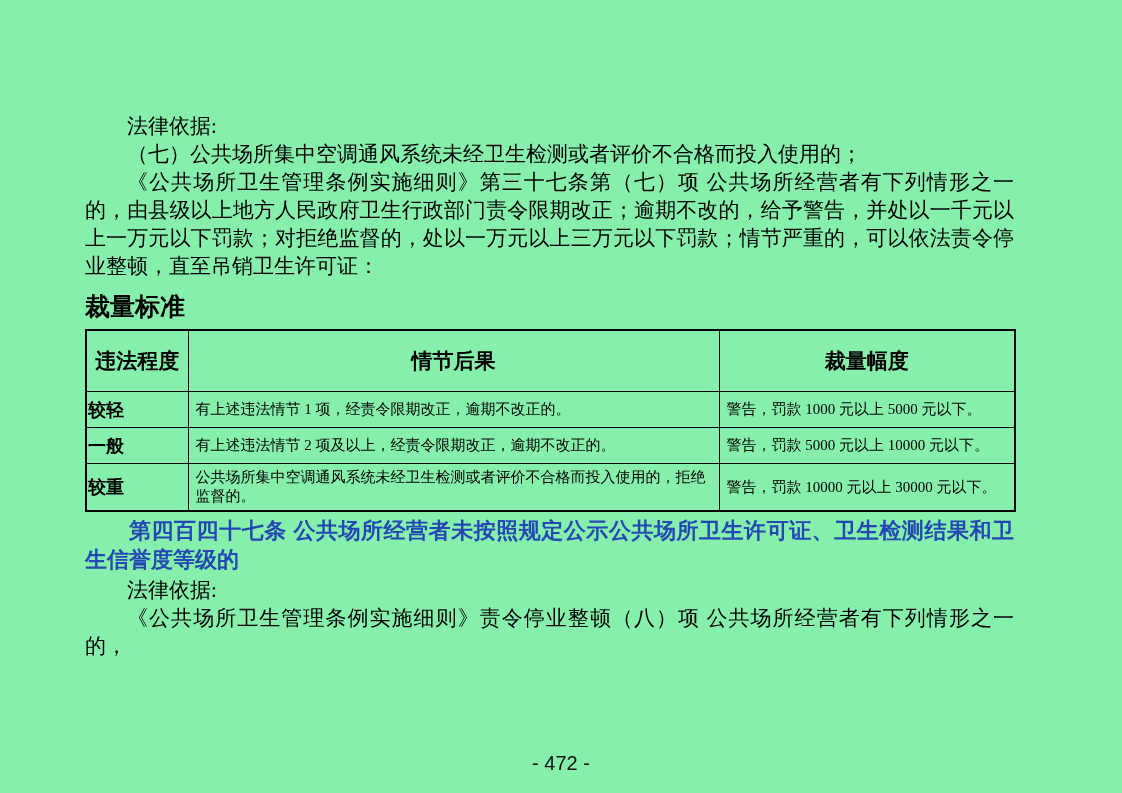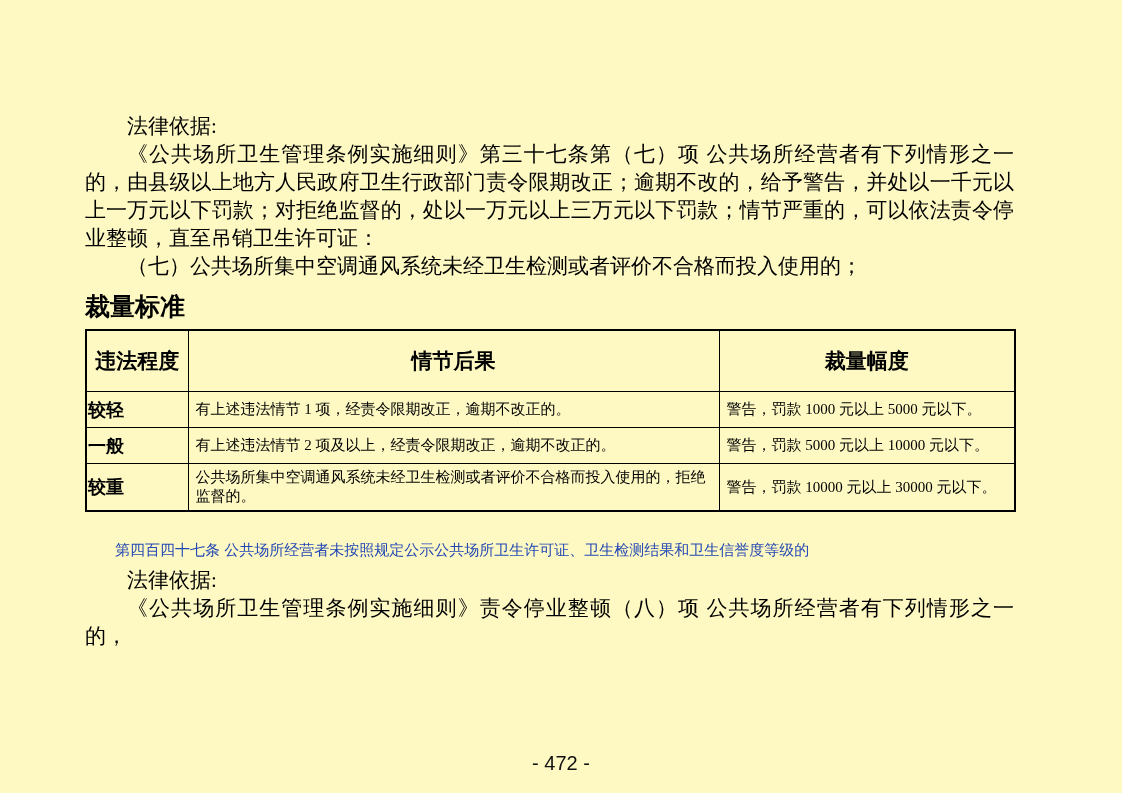--- a/index.html
+++ b/index.html
@@ -1,20 +1,20 @@
 <!DOCTYPE html>
 <html><head>
 <meta charset="utf-8">
 <style>
   html,body { margin:0; padding:0; background:#888; }
   .page {
     position:relative;
     width:1122px; height:793px;
     margin:0 auto;
-    background:#fef9c3;
+    background:#86efac;
     font-family:"Liberation Serif","DejaVu Serif",serif;
     color:#000;
     overflow:hidden;
   }
   .content {
     position:absolute;
     left:85px; top:112px;
     width:929px;
   }
   .para {
@@ -55,46 +55,46 @@
   }
   td.circ, td.range {
     font-size:15px;
     line-height:19px;
     padding:4px 7px;
     text-align:left;
   }
   tr.short { height:36px; }
   .article-heading {
     font-family:"Liberation Sans","DejaVu Sans",sans-serif;
-    font-weight:normal;
-    font-size:15px;
+    font-weight:bold;
+    font-size:22px;
     line-height:29px;
     text-align:justify;
     text-indent:2em;
-    margin:23px 0 2px 0;
+    margin:4px 0 2px 0;
   }
   .footer {
     position:absolute;
     left:0; top:752px;
     width:100%;
     text-align:center;
     font-family:"Liberation Sans","DejaVu Sans",sans-serif;
     font-size:20px;
     color:#111;
   }
 </style>
 </head>
 <body>
 
 <div class="page">
   <div class="content">
 
     <p class="para">法律依据:</p>
+    <p class="para">（七）公共场所集中空调通风系统未经卫生检测或者评价不合格而投入使用的；</p>
     <p class="para">《公共场所卫生管理条例实施细则》第三十七条第（七）项 公共场所经营者有下列情形之一的，由县级以上地方人民政府卫生行政部门责令限期改正；逾期不改的，给予警告，并处以一千元以上一万元以下罚款；对拒绝监督的，处以一万元以上三万元以下罚款；情节严重的，可以依法责令停业整顿，直至吊销卫生许可证：</p>
-    <p class="para">（七）公共场所集中空调通风系统未经卫生检测或者评价不合格而投入使用的；</p>
 
     <div class="table-title">裁量标准</div>
 
     <table class="ruling">
       <colgroup>
         <col style="width:102px">
         <col style="width:531px">
         <col style="width:296px">
       </colgroup>
       <tbody>

